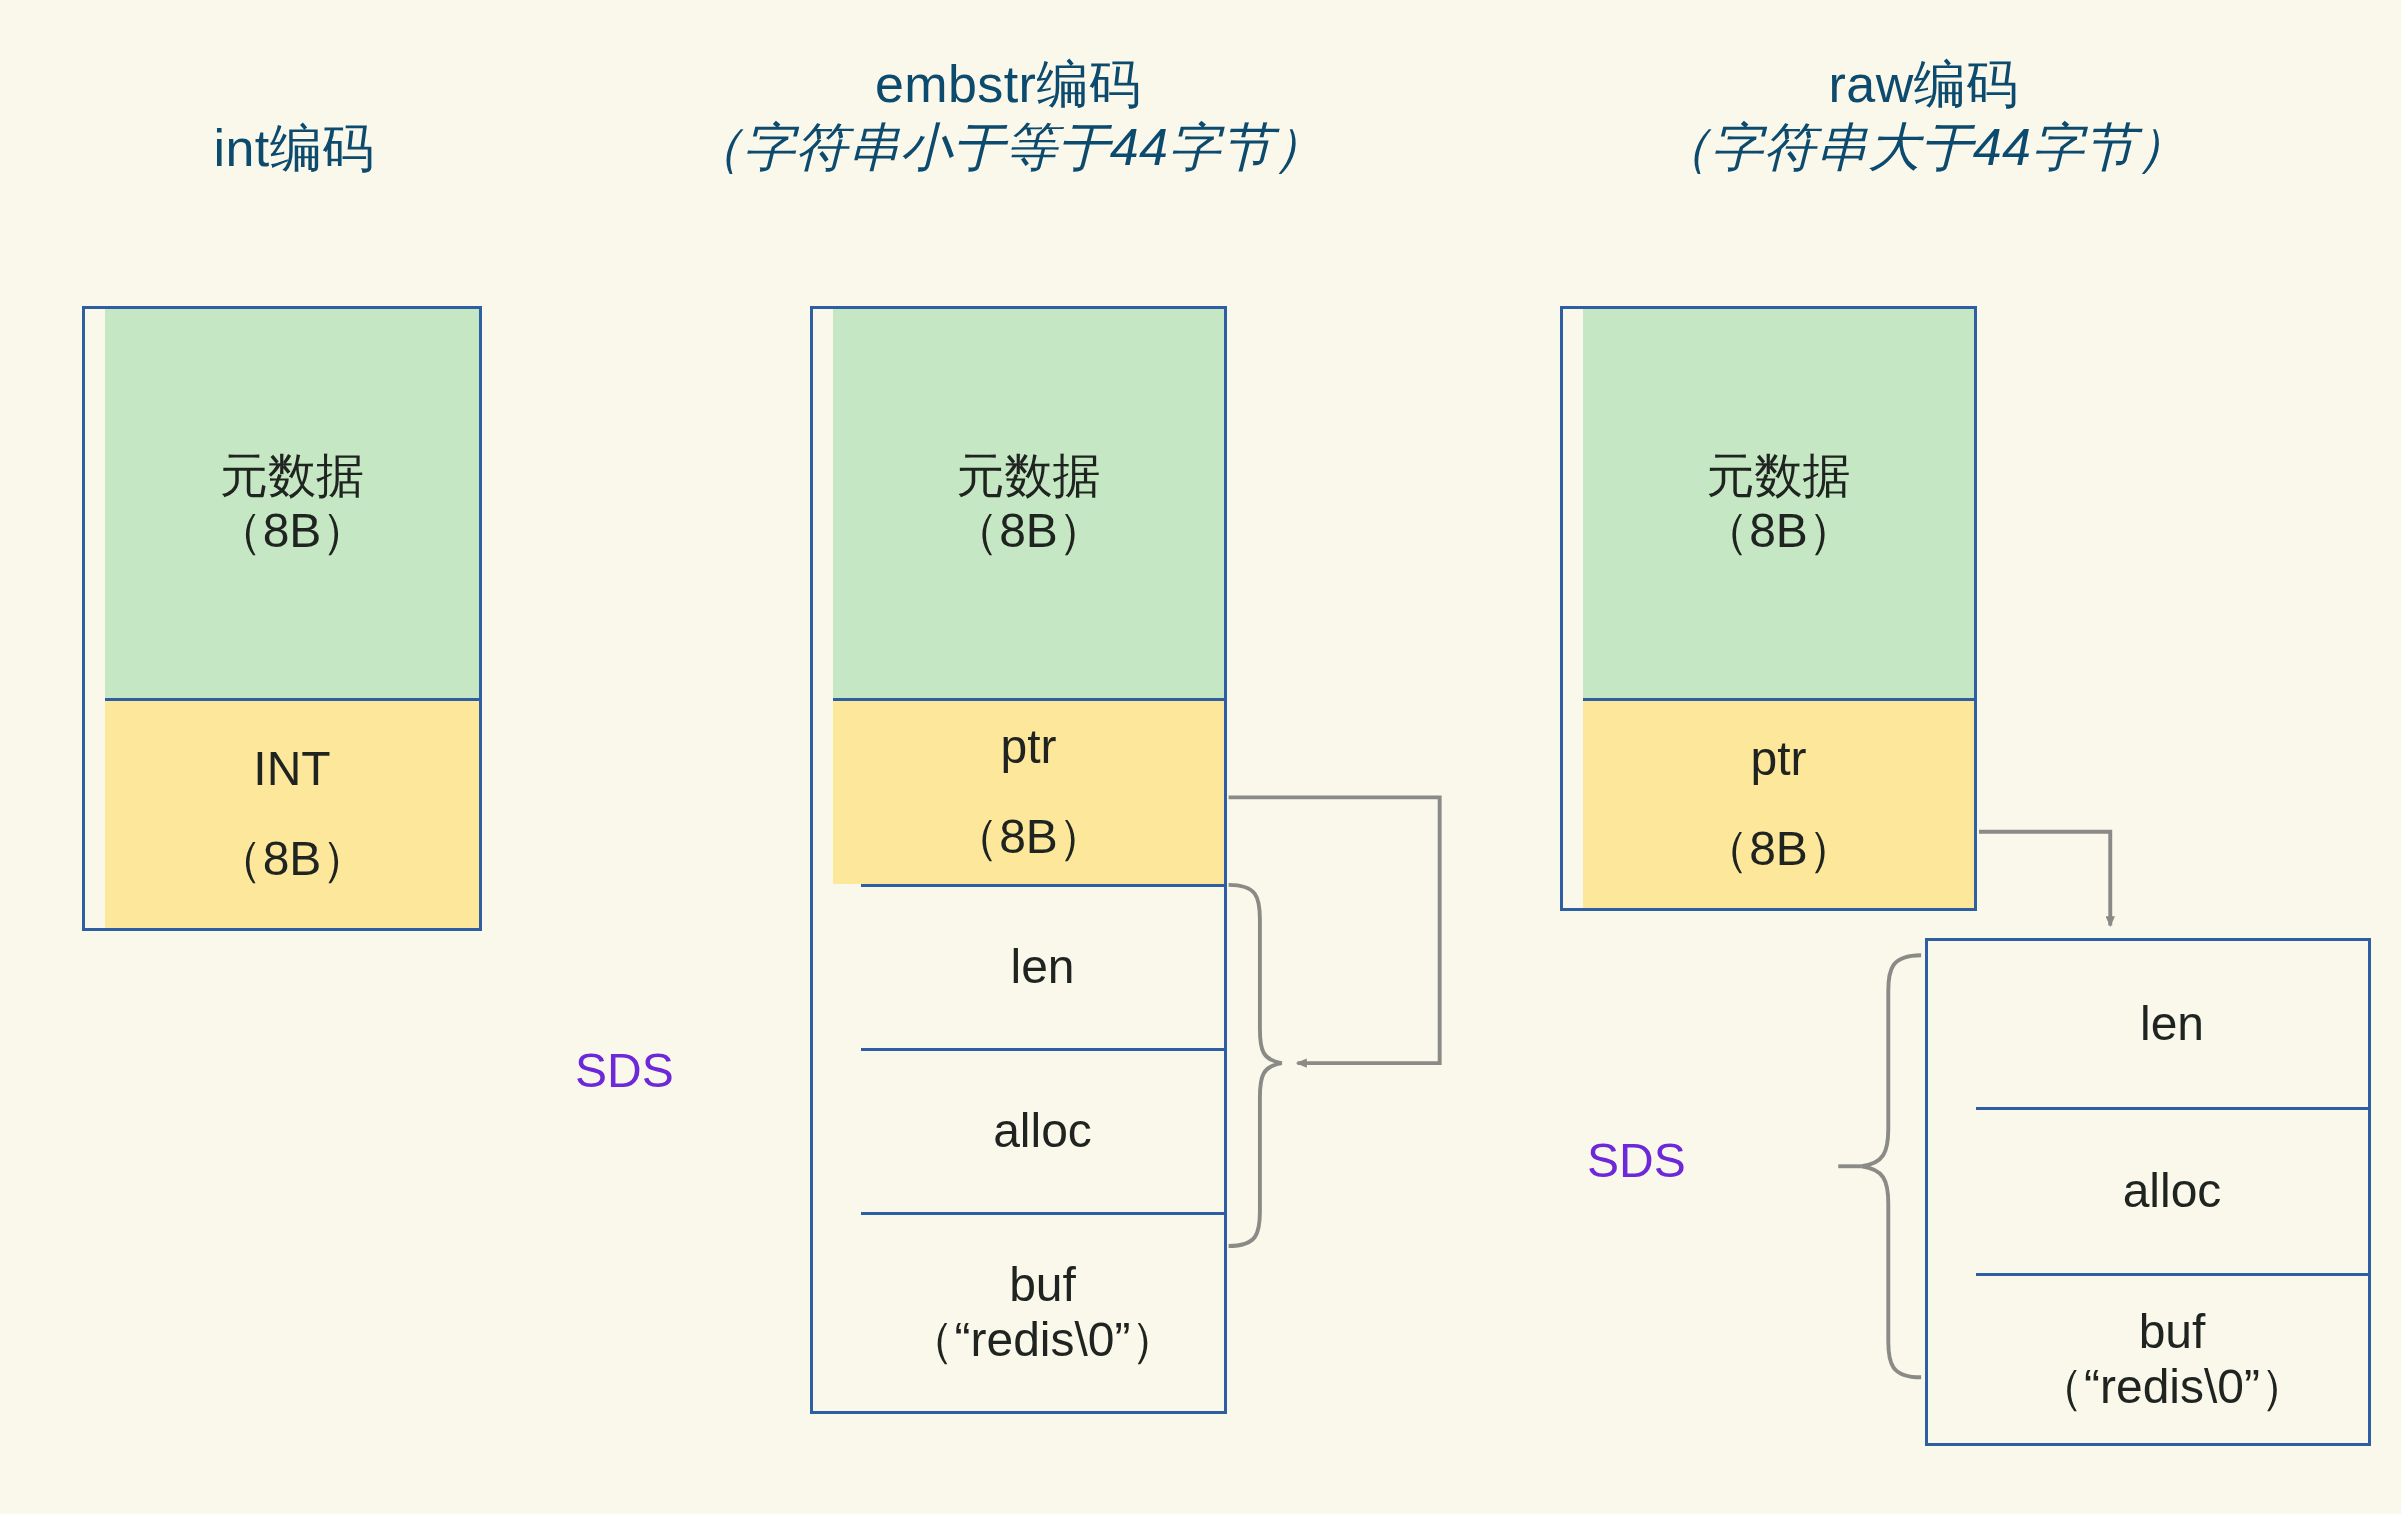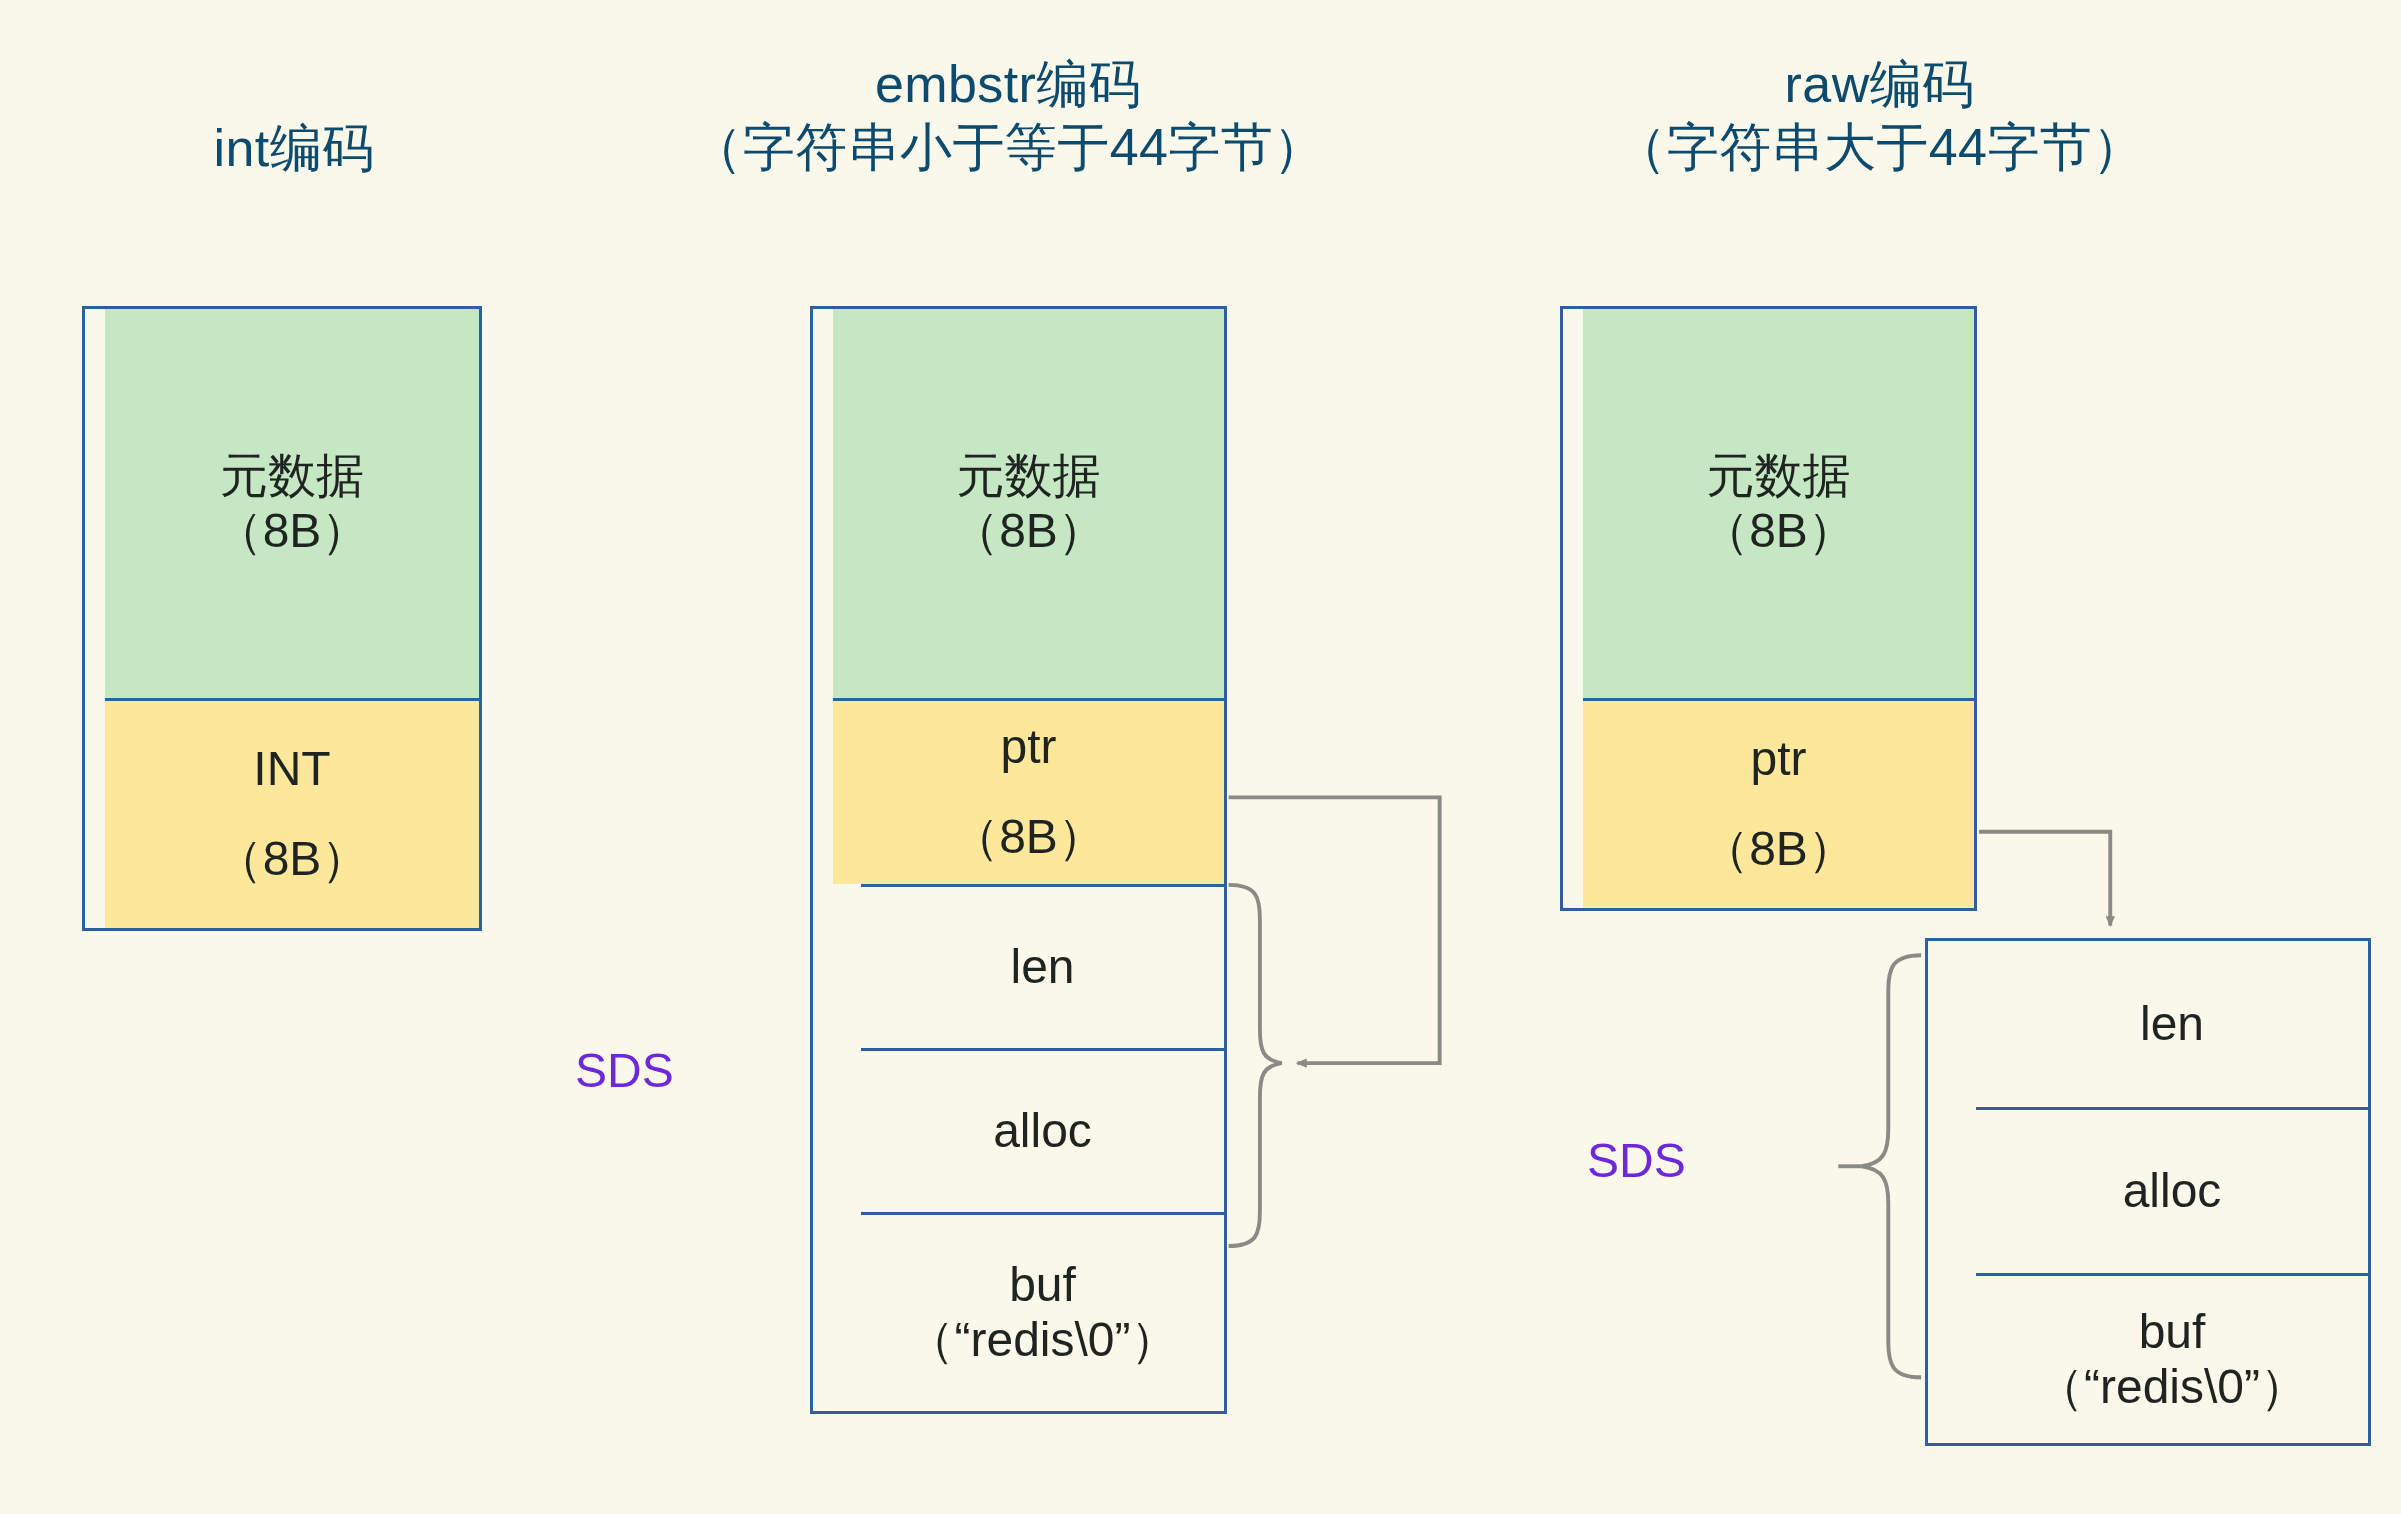--- a/index.html
+++ b/index.html
@@ -22,22 +22,22 @@
     position: absolute;
     text-align: center;
     font-size: 52px;
     line-height: 1.22;
     color: #0c4a6e;
     white-space: nowrap;
     letter-spacing: 0.4px;
   }
   #title-int   { left: 83px;  top: 117px;  width: 422px; }
   #title-embstr{ left: 547px;  top: 53px;   width: 922px; }
-  #title-raw   { left: 1426px; top: 53px;   width: 907px; }
-  .col-title .line2 { display: block; }
+  #title-raw   { left: 1470px; top: 53px;   width: 907px; }
+  .col-title .line2 { display: block; font-style: italic; }
 
   
   .box {
     position: absolute;
     box-sizing: border-box;
     border: 3.1px solid #2e5fa3;
     display: flex;
     flex-direction: column;
     padding-left: 20px;
   }

